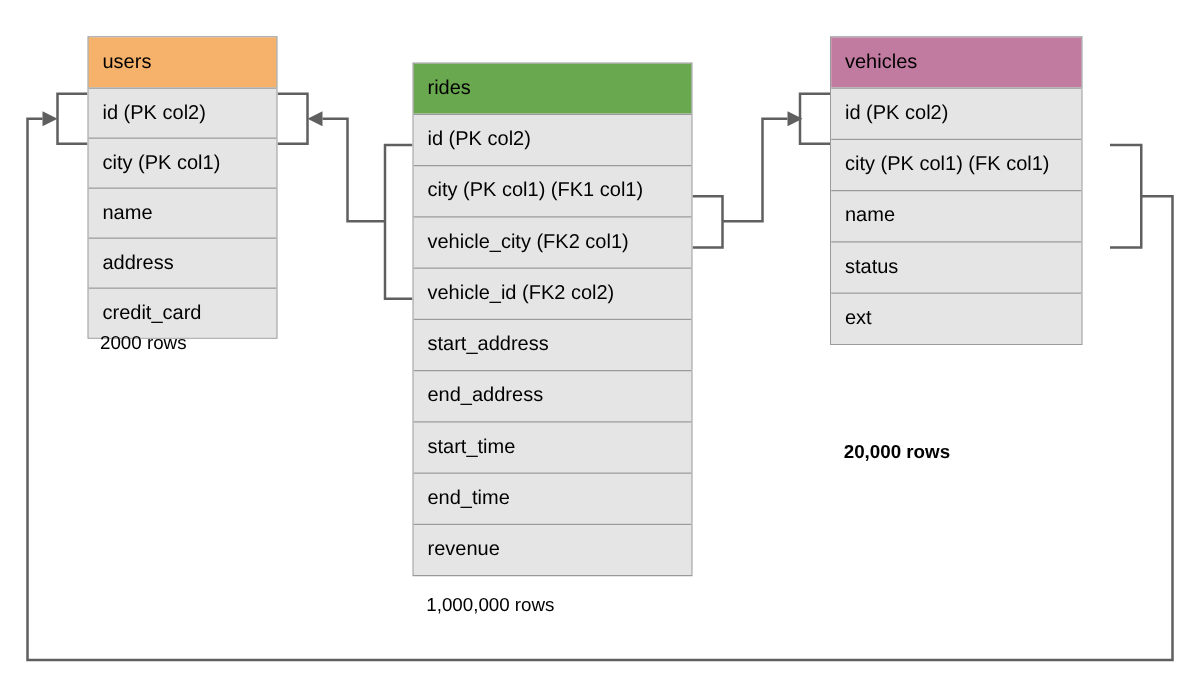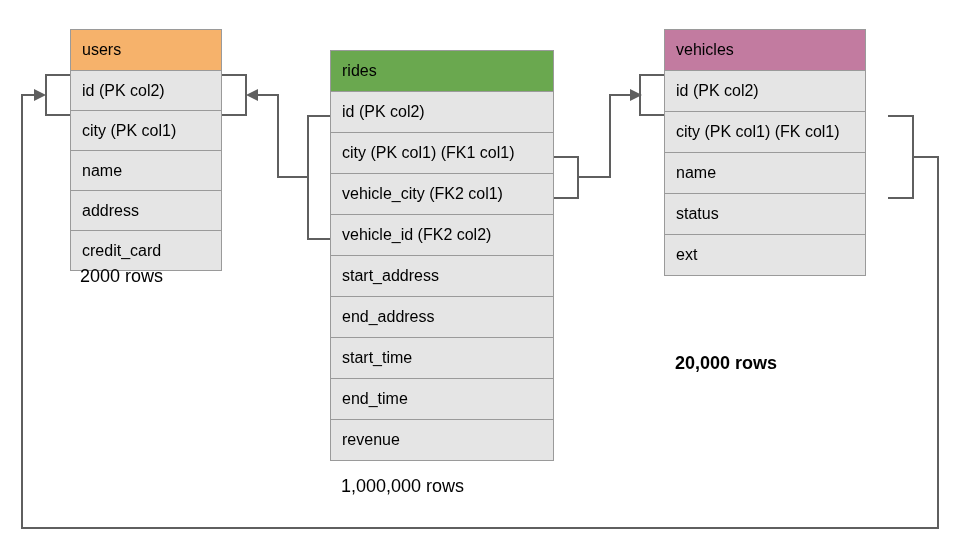--- a/index.html
+++ b/index.html
@@ -46,21 +46,21 @@
     white-space: nowrap;
   }
   .t-users  { left: 70px;  width: 152px; }
   .t-rides  { left: 330px; width: 224px; margin-top: 21px; }
   .t-vehicles { left: 664px; width: 202px; }
   .t-users  .erd-row { height: 40px; }
   .t-rides  .erd-row { height: 41px; }
   .t-vehicles .erd-row { height: 41px; }
   .caption {
     position: absolute;
-    font-size: 18px;
+    font-size: 15px;
     white-space: nowrap;
   }
   .cap-users  { left: 80px;  top: 266px; }
   .cap-rides  { left: 341px; top: 476px; }
   .cap-vehicles { left: 675px; top: 353px; font-weight: bold; }
 </style>
 </head>
 <body>
 
 <div id="canvas" style="--border-color: #9A9A9A;">

